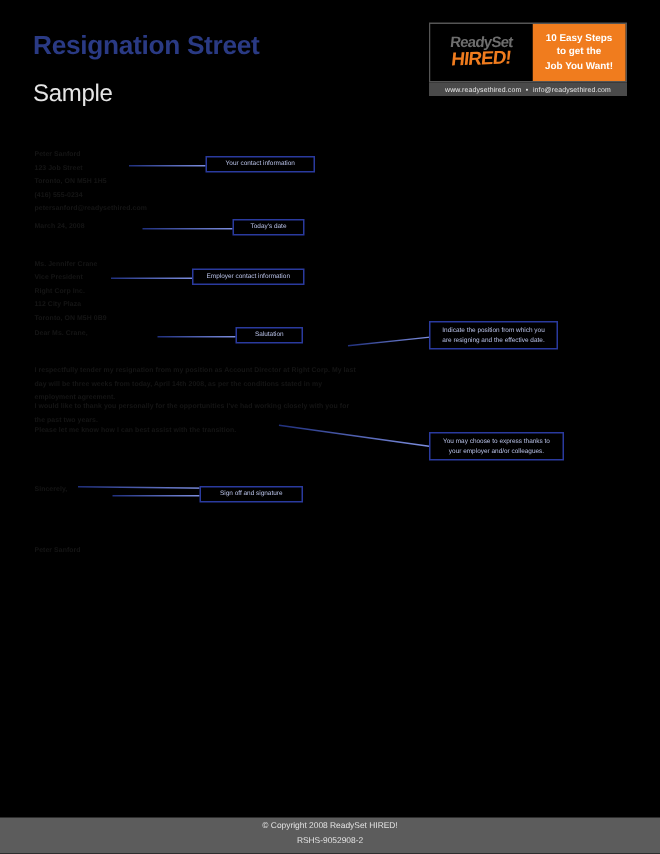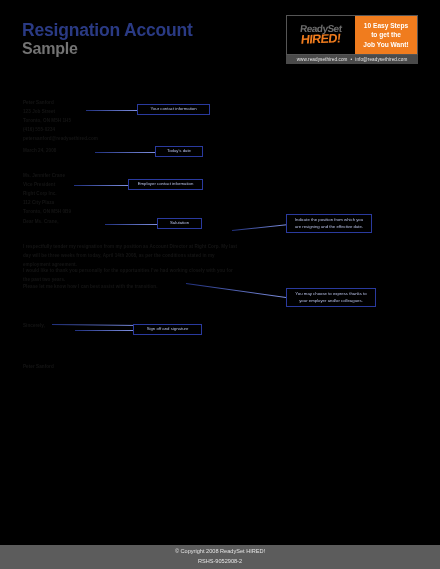--- a/index.html
+++ b/index.html
@@ -27,25 +27,25 @@
   }
   .title-main {
     font-size: 17.5px;
     font-weight: bold;
     color: #2a3a84;
     letter-spacing: -0.2px;
     line-height: 1.05;
   }
   .title-sub {
     font-size: 16px;
-    font-weight: bold;
-    color: #737373;
+    font-weight: normal;
+    color: #e5e5e5;
     letter-spacing: -0.2px;
     line-height: 1.1;
-    margin-top: 1px;
+    margin-top: 15px;
   }
 
   
   .logo-banner {
     position: absolute;
     left: 286px;
     top: 15px;
     width: 132px;
     height: 40px;
     border: 1px solid #555;
@@ -183,21 +183,21 @@
     font-size: 5.6px;
     line-height: 1.75;
   }
 </style>
 </head>
 <body>
 
 <div class="page">
 
   <div class="title-block">
-    <div class="title-main">Resignation Account</div>
+    <div class="title-main">Resignation Street</div>
     <div class="title-sub">Sample</div>
   </div>
 
   <div class="logo-banner">
     <div class="logo-left">
       <div class="logo-ready">ReadySet</div>
       <div class="logo-hired">HIRED!</div>
     </div>
     <div class="logo-right">
       <span>10 Easy Steps</span>

